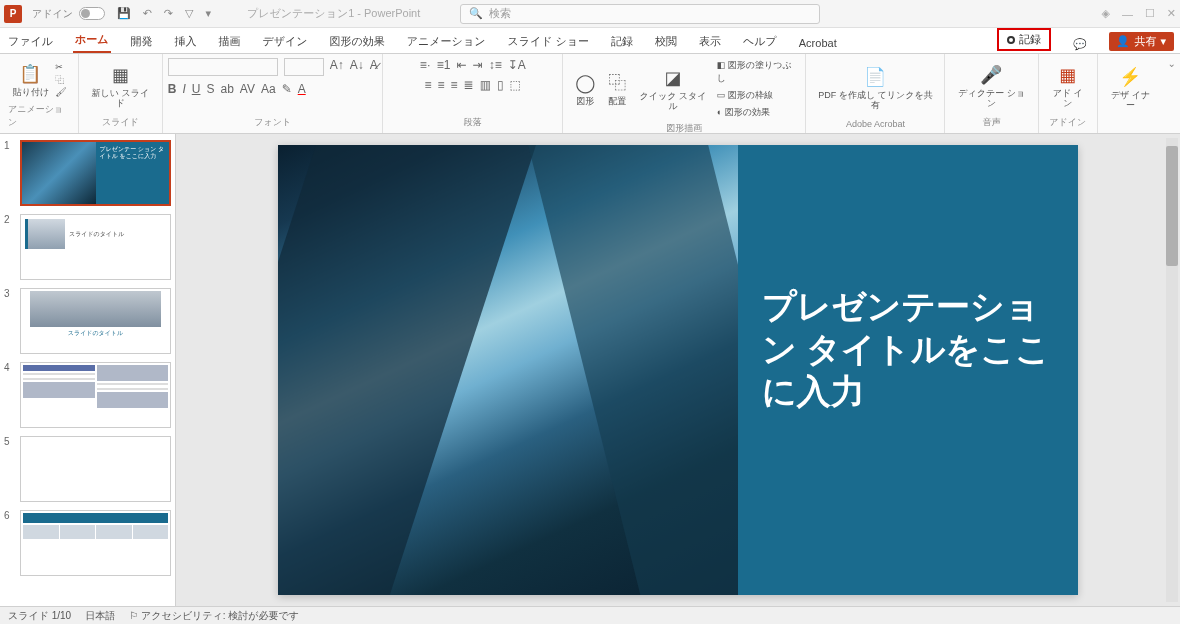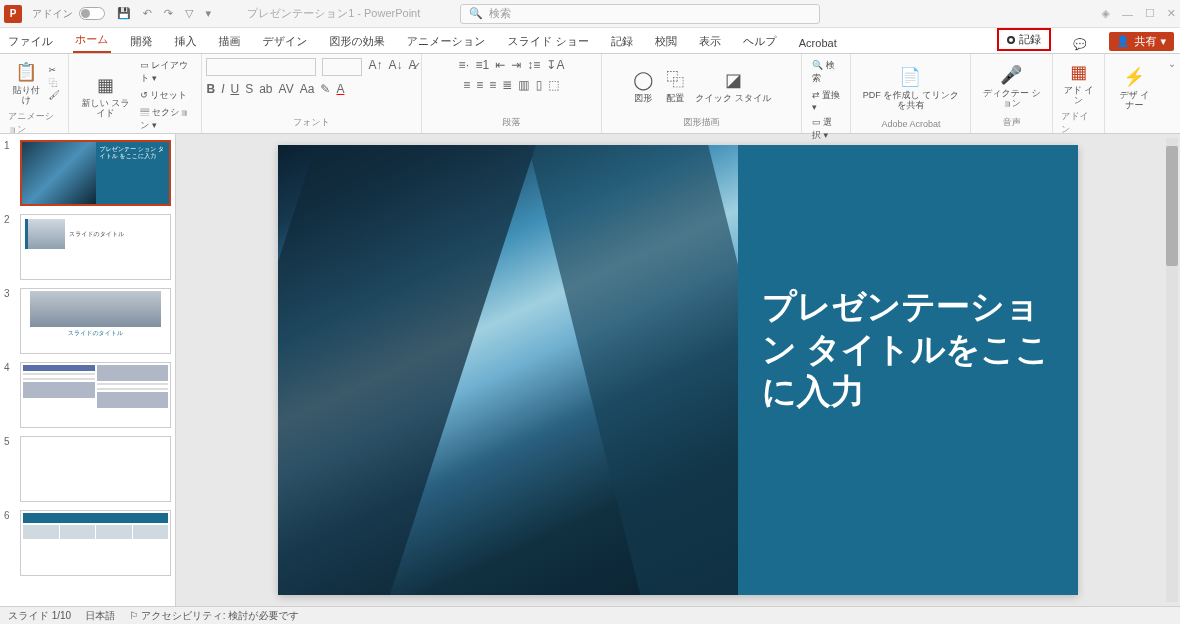--- a/index.html
+++ b/index.html
@@ -11,21 +11,21 @@
 .toggle { width: 26px; height: 13px; border: 1px solid #aaa; border-radius: 8px; position: relative; background: #fff; margin-right: 12px; }
 .toggle::after { content: ''; width: 9px; height: 9px; background: #aaa; border-radius: 50%; position: absolute; top: 1px; left: 1px; }
 .qat { display: flex; gap: 12px; color: #888; }
 .qat span { cursor: pointer; }
 .titlebar .doctitle { margin-left: 36px; color: #aaa; font-size: 11px; }
 .searchbox { margin-left: 40px; width: 360px; height: 20px; border: 1px solid #ccc; border-radius: 3px; background: #fafafa; display: flex; align-items: center; padding: 0 8px; color: #999; gap: 6px; }
 .titlebar .right { margin-left: auto; display: flex; gap: 12px; color: #aaa; align-items: center; }
 
 .tabs { height: 26px; display: flex; align-items: flex-end; padding: 0 6px; gap: 18px; font-size: 11px; color: #444; border-bottom: 1px solid #d0d0d0; }
 .tabs .tab { padding: 4px 2px; cursor: pointer; }
-.tabs .tab.active { border-bottom: 2px solid #c43e1c; color: #c43e1c; font-weight: 400; }
+.tabs .tab.active { border-bottom: 2px solid #c43e1c; color: #c43e1c; font-weight: 700; }
 .tabs .spacer { flex: 1; }
 .record-btn { border: 2px solid #d00; color: #333; padding: 2px 8px; display: flex; gap: 4px; align-items: center; font-size: 11px; margin-bottom: 2px; cursor: pointer; }
 .record-btn .dot { width: 8px; height: 8px; border-radius: 50%; border: 2px solid #333; }
 .comment-ic { padding: 2px 4px; color: #888; }
 .share-btn { background: #c43e1c; color: #fff; padding: 2px 8px; border-radius: 2px; display: flex; gap: 4px; align-items: center; margin-bottom: 2px; }
 
 .ribbon { height: 80px; background: #fafafa; border-bottom: 1px solid #d0d0d0; display: flex; font-size: 10px; color: #555; }
 .group { border-right: 1px solid #e0e0e0; padding: 4px 8px; display: flex; flex-direction: column; align-items: center; justify-content: space-between; }
 .group .body { display: flex; gap: 4px; align-items: center; flex: 1; }
 .group .label { color: #888; font-size: 9px; margin-top: 2px; }
@@ -153,25 +153,20 @@
     <div class="label">アニメーション</div>
   </div>
 
   <div class="group">
     <div class="body">
       <div class="bigbtn">
           <div class="ic">▦</div>
           <div class="lbl">新しい
 スライド</div>
         </div>
-      <div class="smbtns">
-        <div>▭ <span>レイアウト</span> ▾</div>
-        <div>↺ <span>リセット</span></div>
-        <div>▤ <span>セクション</span> ▾</div>
-      </div>
     </div>
     <div class="label">スライド</div>
   </div>
 
   <div class="group" style="min-width:220px">
     <div class="body" style="flex-direction:column;gap:6px;align-items:flex-start">
       <div class="iconrow">
         <span style="width:110px;border:1px solid #ccc;height:18px"></span>
         <span style="width:40px;border:1px solid #ccc;height:18px"></span>
         <span>A↑</span>
@@ -224,34 +219,29 @@
         </div>
       <div class="bigbtn">
           <div class="ic">⿻</div>
           <div class="lbl">配置</div>
         </div>
       <div class="bigbtn">
           <div class="ic">◪</div>
           <div class="lbl">クイック
 スタイル</div>
         </div>
+      <div class="smbtns">
+        <div>◧ <span>図形の塗りつぶし</span></div>
+        <div>▭ <span>図形の枠線</span></div>
+        <div>◐ <span>図形の効果</span></div>
+      </div>
     </div>
     <div class="label">図形描画</div>
   </div>
 
-  <div class="group">
-    <div class="body">
-        <div class="smbtns">
-      <div>🔍 <span>検索</span></div>
-      <div>⇄ <span>置換</span> ▾</div>
-      <div>▭ <span>選択</span> ▾</div>
-    </div>
-      </div>
-    <div class="label">編集</div>
-  </div>
 
   <div class="group">
     <div class="body">
         <div class="bigbtn">
           <div class="ic" style="color:#c00">📄</div>
           <div class="lbl">PDF を作成し
 てリンクを共有</div>
         </div>
       </div>
     <div class="label">Adobe Acrobat</div>

